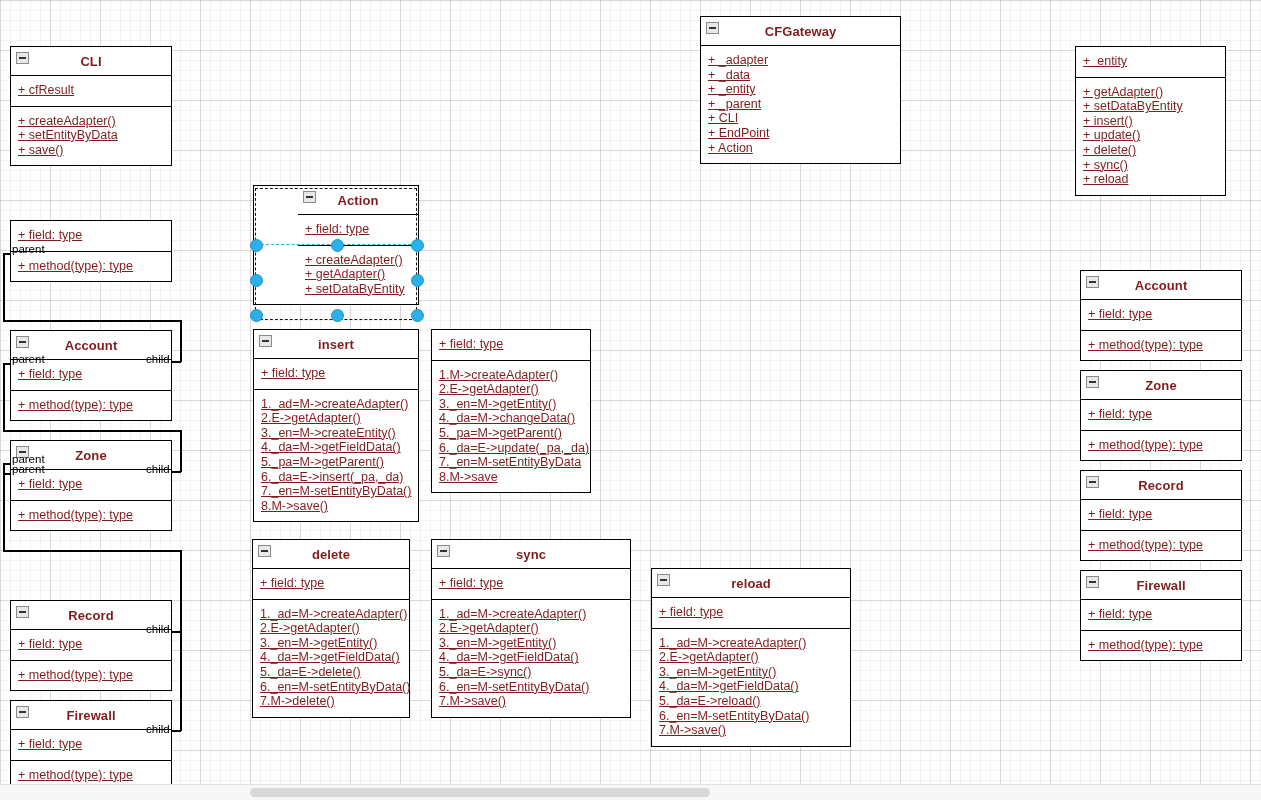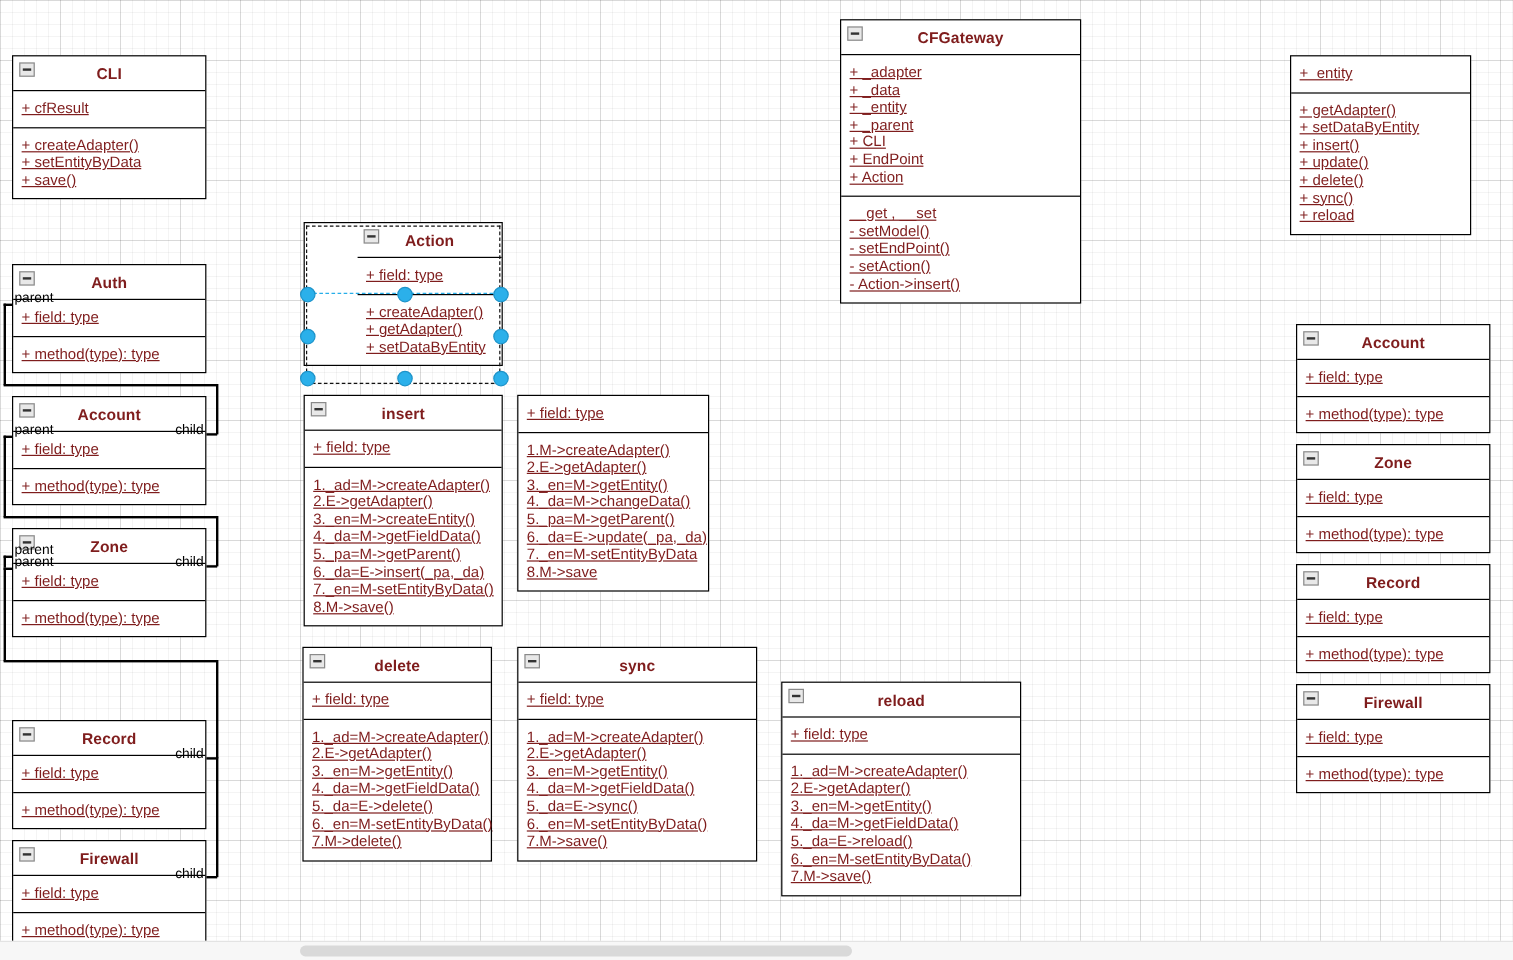--- a/index.html
+++ b/index.html
@@ -211,44 +211,36 @@
         <div class="hdr"><span class="collapse"></span><span>CFGateway</span></div>
         <div class="compartment">
           <div class="row">+ _adapter</div>
           <div class="row">+ _data</div>
           <div class="row">+ _entity</div>
           <div class="row">+ _parent</div>
           <div class="row">+ CLI</div>
           <div class="row">+ EndPoint</div>
           <div class="row">+ Action</div>
         </div>
-        <div class="compartment pad-top">
-          <div class="row">__get , __set</div>
-          <div class="row">- setModel()</div>
-          <div class="row">- setEndPoint()</div>
-          <div class="row">- setAction()</div>
-          <div class="row">- Action-&gt;insert()</div>
-        </div>
       </div>
       <div class="uml" style="left: 1075px; top: 46px; width: 151px;">
         <div class="compartment">
           <div class="row">+  entity</div>
         </div>
         <div class="compartment pad-top">
           <div class="row">+ getAdapter()</div>
           <div class="row">+ setDataByEntity</div>
           <div class="row">+ insert()</div>
           <div class="row">+ update()</div>
           <div class="row">+ delete()</div>
           <div class="row">+ sync()</div>
           <div class="row">+ reload</div>
         </div>
       </div>
       <div class="uml" style="left: 10px; top: 220px; width: 162px;">
-        <div class="hdr"><span class="collapse"></span><span>Auth</span></div>
         <div class="compartment">
           <div class="row">+ field: type</div>
         </div>
         <div class="compartment pad-top">
           <div class="row">+ method(type): type</div>
         </div>
       </div>
       <div class="uml" style="left: 10px; top: 330px; width: 162px;">
         <div class="hdr"><span class="collapse"></span><span>Account</span></div>
         <div class="compartment">

